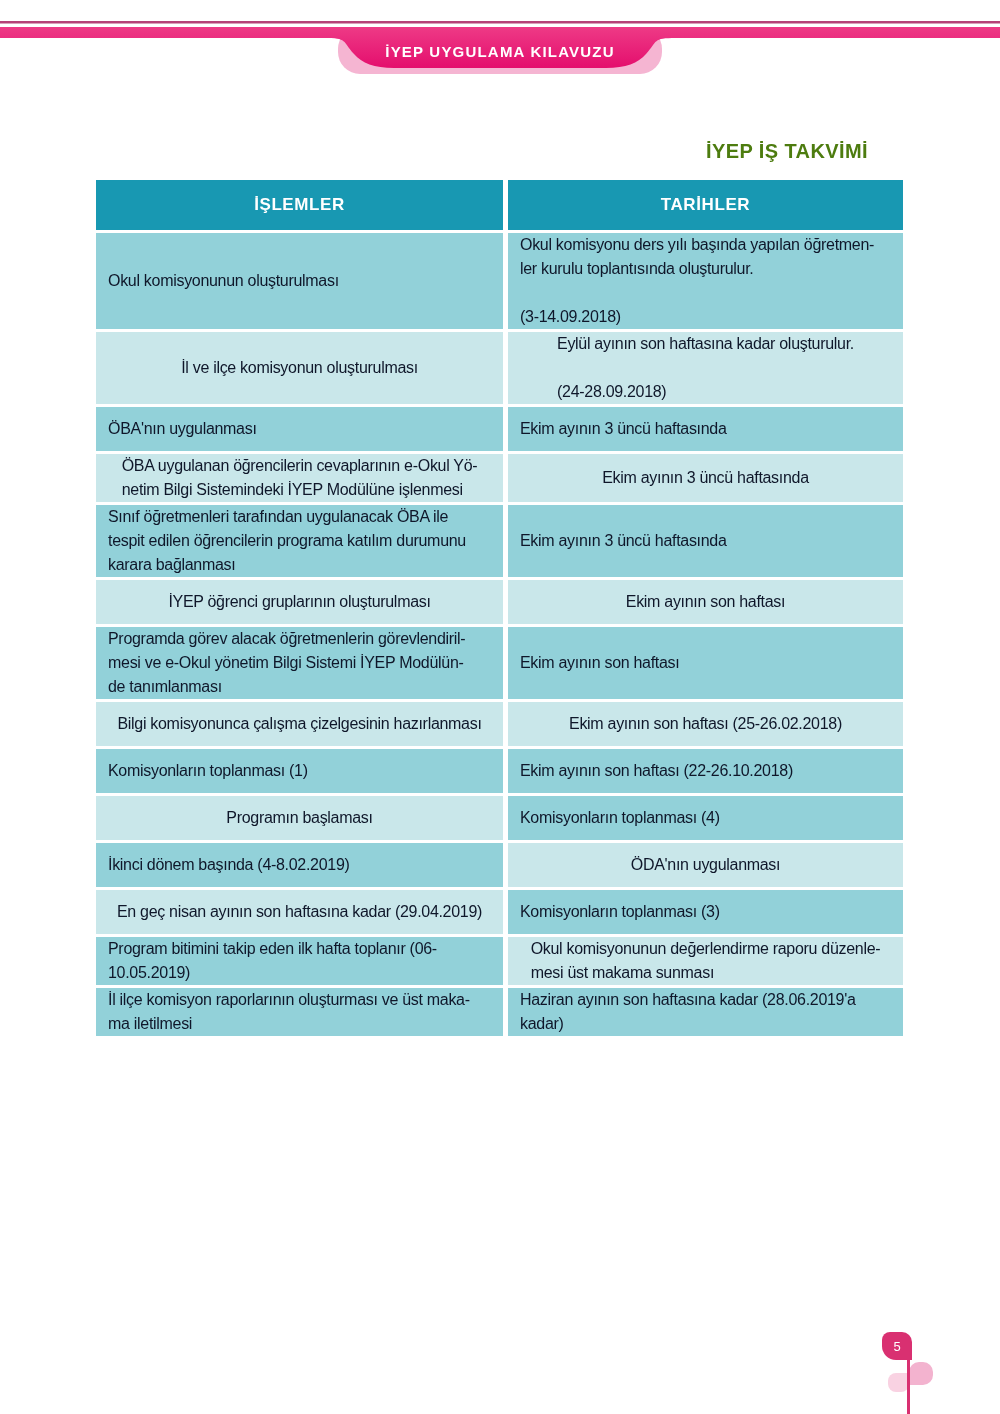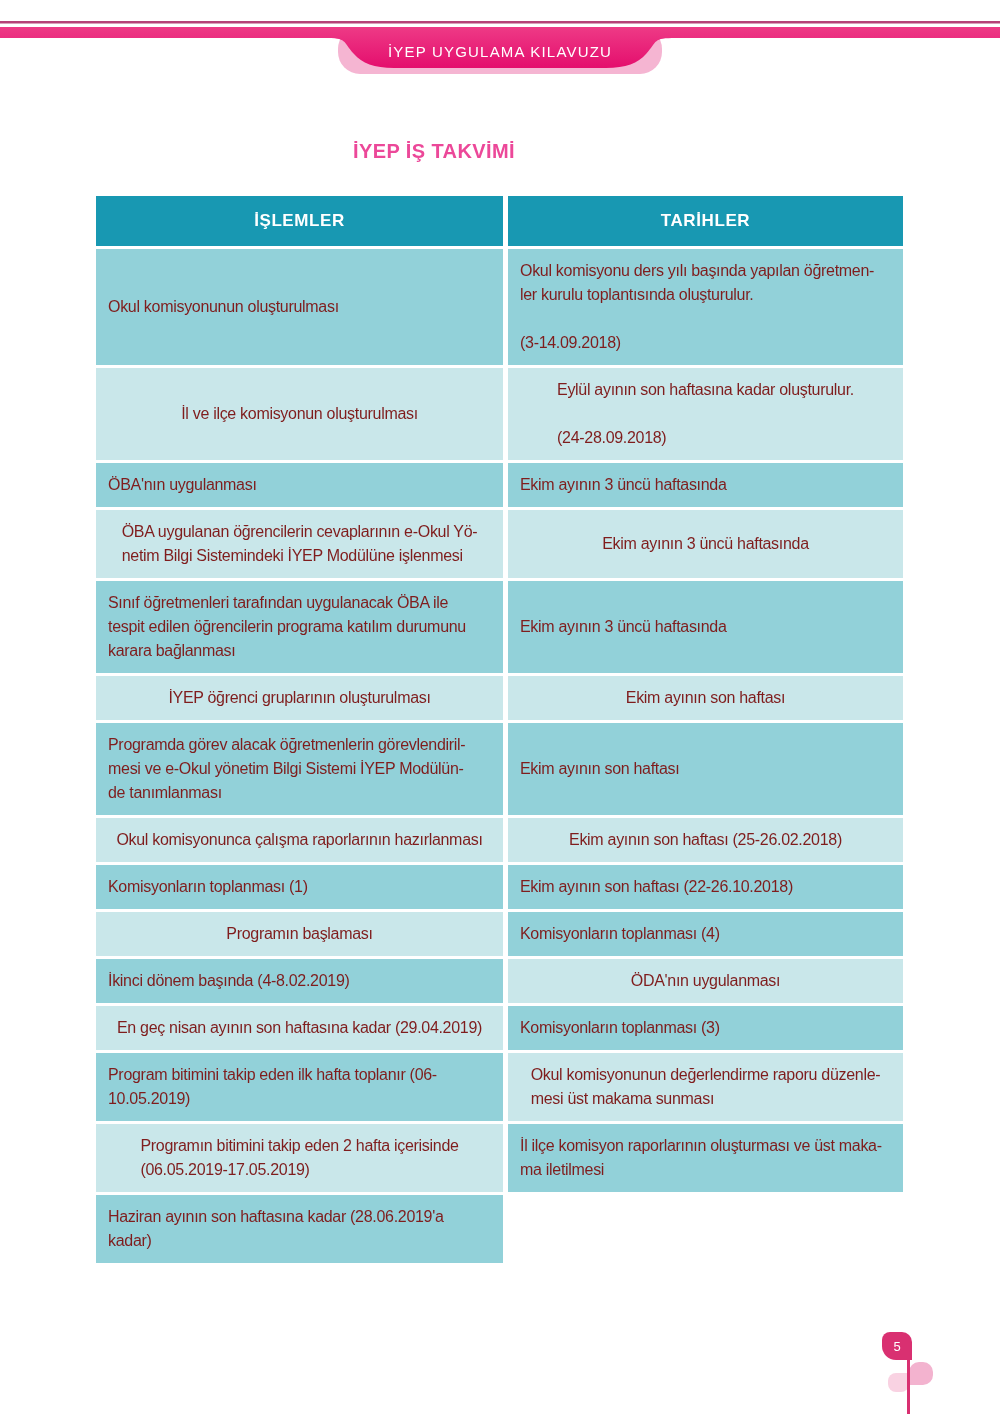--- a/index.html
+++ b/index.html
@@ -27,41 +27,41 @@
   .banner-title {
     position: absolute;
     top: 38px;
     left: 0;
     width: 1000px;
     height: 28px;
     line-height: 28px;
     text-align: center;
     color: #ffffff;
     font-size: 15px;
-    font-weight: 400;
+    font-weight: 700;
     letter-spacing: 1.2px;
   }
 
   
   .page-title {
     position: absolute;
     top: 140px;
     left: 0;
     width: 868px;
-    text-align: center;
+    text-align: right;
     font-size: 20px;
     font-weight: 700;
-    color: #ec4899;
+    color: #4d7c0f;
     letter-spacing: 0.4px;
   }
 
   
   .schedule-table {
     position: absolute;
-    top: 196px;
+    top: 180px;
     left: 96px;
     width: 807px;
     display: grid;
     grid-template-columns: 407px 395px;
     gap: 3px 5px;
     background: #ffffff;
   }
   .th {
     background: #1898b2;
     color: #ffffff;
@@ -70,22 +70,22 @@
     letter-spacing: 0.6px;
     min-height: 50px;
     display: flex;
     align-items: center;
     justify-content: center;
   }
   .td {
     display: flex;
     align-items: center;
     min-height: 44px;
-    padding: 10px 12px;
-    color: #7f1d1d;
+    padding: 0 12px;
+    color: #0f172a;
     font-size: 16px;
     line-height: 24px;
   }
   .td.dark  { background: #92d1d9; }
   .td.light { background: #c9e7ea; justify-content: center; }
   .cell-text {
     white-space: pre-line;
     letter-spacing: -0.3px;
   }
 
@@ -205,21 +205,21 @@
       </div>
       <div class="td dark">
         <span class="cell-text">Programda görev alacak öğretmenlerin görevlendiril-
 mesi ve e-Okul yönetim Bilgi Sistemi İYEP Modülün-
 de tanımlanması</span>
       </div>
       <div class="td dark">
         <span class="cell-text">Ekim ayının son haftası</span>
       </div>
       <div class="td light">
-        <span class="cell-text">Okul komisyonunca çalışma raporlarının hazırlanması</span>
+        <span class="cell-text">Bilgi komisyonunca çalışma çizelgesinin hazırlanması</span>
       </div>
       <div class="td light">
         <span class="cell-text">Ekim ayının son haftası (25-26.02.2018)</span>
       </div>
       <div class="td dark">
         <span class="cell-text">Komisyonların toplanması (1)</span>
       </div>
       <div class="td dark">
         <span class="cell-text">Ekim ayının son haftası (22-26.10.2018)</span>
       </div>
@@ -241,24 +241,20 @@
       <div class="td dark">
         <span class="cell-text">Komisyonların toplanması (3)</span>
       </div>
       <div class="td dark">
         <span class="cell-text">Program bitimini takip eden ilk hafta toplanır (06-
 10.05.2019)</span>
       </div>
       <div class="td light">
         <span class="cell-text">Okul komisyonunun değerlendirme raporu düzenle-
 mesi üst makama sunması</span>
-      </div>
-      <div class="td light">
-        <span class="cell-text">Programın bitimini takip eden 2 hafta içerisinde
-(06.05.2019-17.05.2019)</span>
       </div>
       <div class="td dark">
         <span class="cell-text">İl ilçe komisyon raporlarının oluşturması ve üst maka-
 ma iletilmesi</span>
       </div>
       <div class="td dark">
         <span class="cell-text">Haziran ayının son haftasına kadar (28.06.2019'a
 kadar)</span>
       </div>
     </div>

